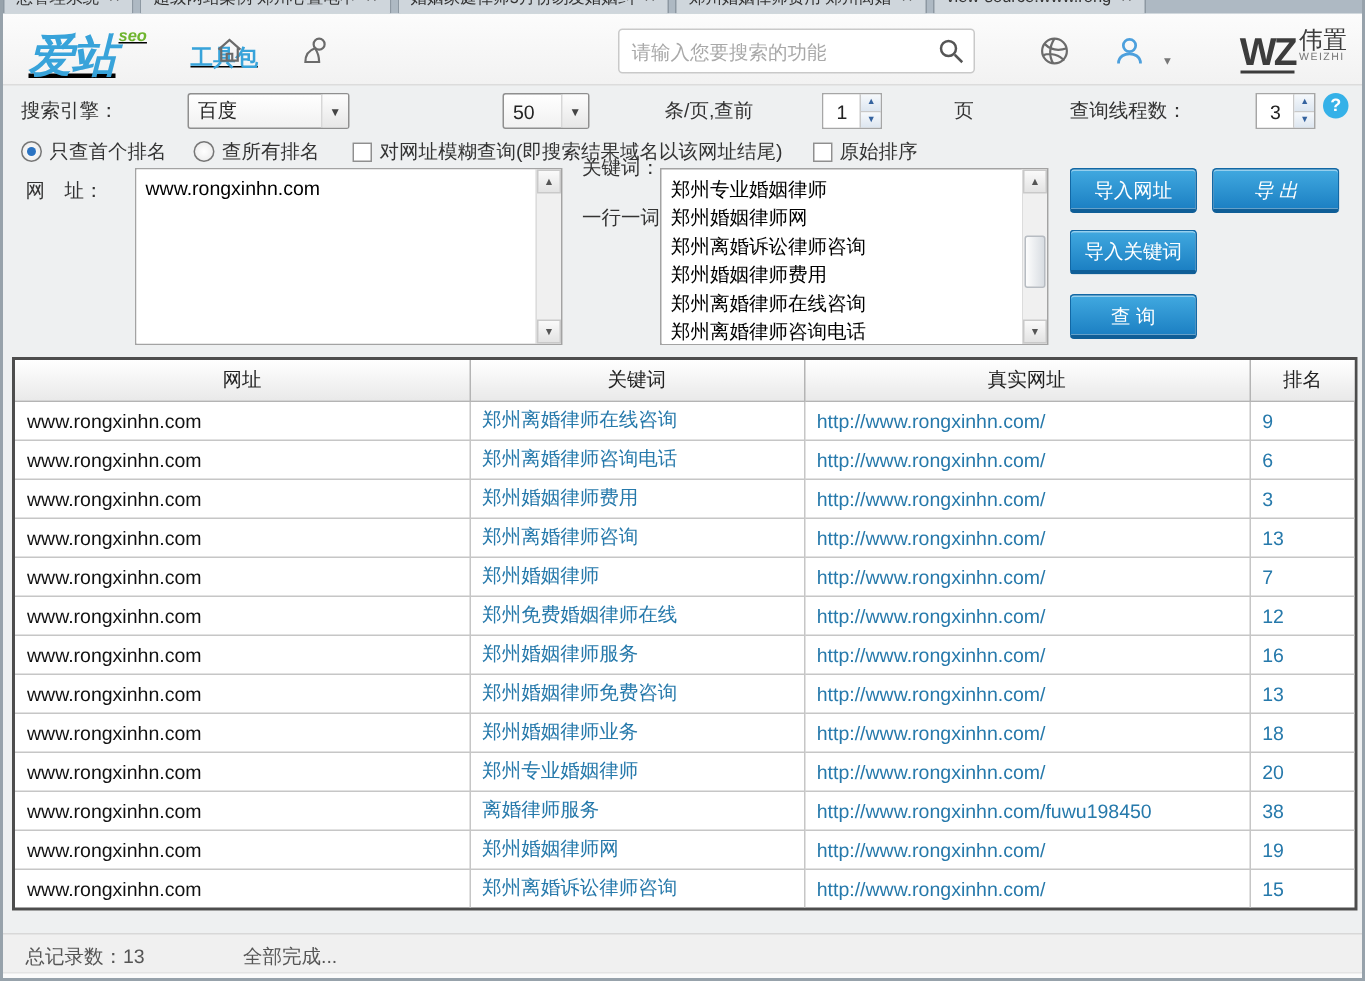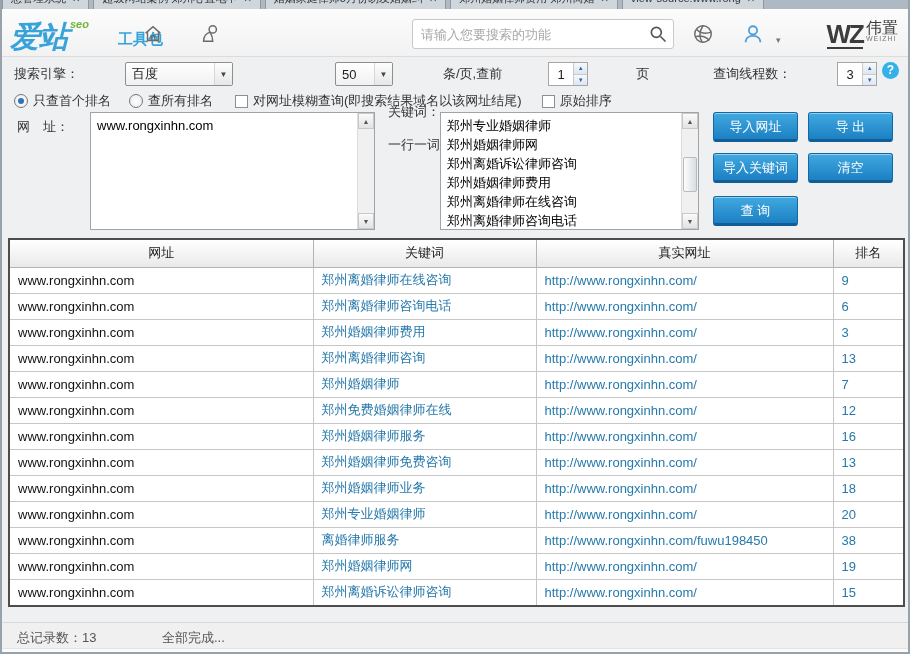--- a/index.html
+++ b/index.html
@@ -12,28 +12,28 @@
               overflow:hidden; z-index:5; }
   .tabrow { display:flex; margin-top:-14px; }
   .tab { height:23px; display:flex; align-items:center; gap:6px; background:#cfd6dc;
          border:1px solid #8d98a2; border-bottom:none; margin-right:4px; padding:0 8px;
          font-size:11px; color:#333; white-space:nowrap; border-radius:3px 3px 0 0; }
   .tab .x { color:#555; font-size:10px; }
 
   
   .appheader { position:absolute; top:9px; left:0; right:0; height:48px;
                background:linear-gradient(#fcfcfc,#f2f2f2); border-bottom:1px solid #dcdcdc; }
-  .logo { position:absolute; left:8px; top:8px; display:flex; align-items:flex-start; }
+  .logo { position:absolute; left:17px; top:8px; display:flex; align-items:flex-start;text-decoration:underline; }
   .logo-main { font-size:30px; font-weight:bold; font-style:italic; color:#38a3da; letter-spacing:-1px; }
   .logo-side { display:flex; flex-direction:column; margin-left:2px; margin-top:1px; }
   .logo-sup { font-size:11px; font-style:italic; font-weight:bold; color:#6fb52f; line-height:13px; }
   .logo-sub { font-size:15px; font-weight:bold; color:#38a3da; line-height:16px;margin-left:48px; }
   .hicon { position:absolute; top:14px; width:22px; height:22px; }
   .hicon svg { width:100%; height:100%; }
-  .searchbox { position:absolute; left:410px; top:10px; width:262px; height:30px; background:#fff;
+  .searchbox { position:absolute; left:410px; top:10px; width:238px; height:30px; background:#fff;
                border:1px solid #c9c9c9; border-radius:3px; display:flex; align-items:center; }
   .searchbox input { flex:1; border:none; outline:none; padding:0 8px; font-size:13px; color:#333;
                      background:transparent; font-family:inherit; }
   .searchbox input::placeholder { color:#a9a9a9; }
   .search-glass { width:30px; display:flex; align-items:center; justify-content:center; }
   .caret-down { position:absolute; left:774px; top:26px; font-size:9px; color:#777; }
   .wzlogo { position:absolute; right:10px; top:12px; display:flex; align-items:flex-start; color:#3c3c3c;margin-left:30px; }
   .wz-big { font-size:26px; font-weight:bold; letter-spacing:-2px; border-bottom:2px solid #3c3c3c; line-height:26px; }
   .wz-side { display:flex; flex-direction:column; margin-left:3px; }
   .wz-cn { font-size:16px; font-weight:normal; line-height:13px; }
@@ -259,23 +259,22 @@
 郑州离婚律师在线咨询
 郑州离婚律师咨询电话</textarea>
     <div class="vscroll">
       <div class="vs-btn up">▲</div>
       <div class="vs-thumb"></div>
       <div class="vs-btn down">▼</div>
     </div>
   </div>
 
   <div class="btn" style="left:711px; top:112px;">导入网址</div>
-  <div class="btn" style="left:806px; top:112px;">导 出</div>
+  <div class="btn" style="left:806px; top:112px;font-style:italic;">导 出</div>
   <div class="btn" style="left:711px; top:153px;">导入关键词</div>
-  <div class="btn" style="left:806px; top:153px;">清空</div>
   <div class="btn" style="left:711px; top:196px;">查 询</div>
 
   <div class="results">
     <table>
       <colgroup>
           <col class="c1">
           <col class="c2">
           <col class="c3">
           <col class="c4">
         </colgroup>

